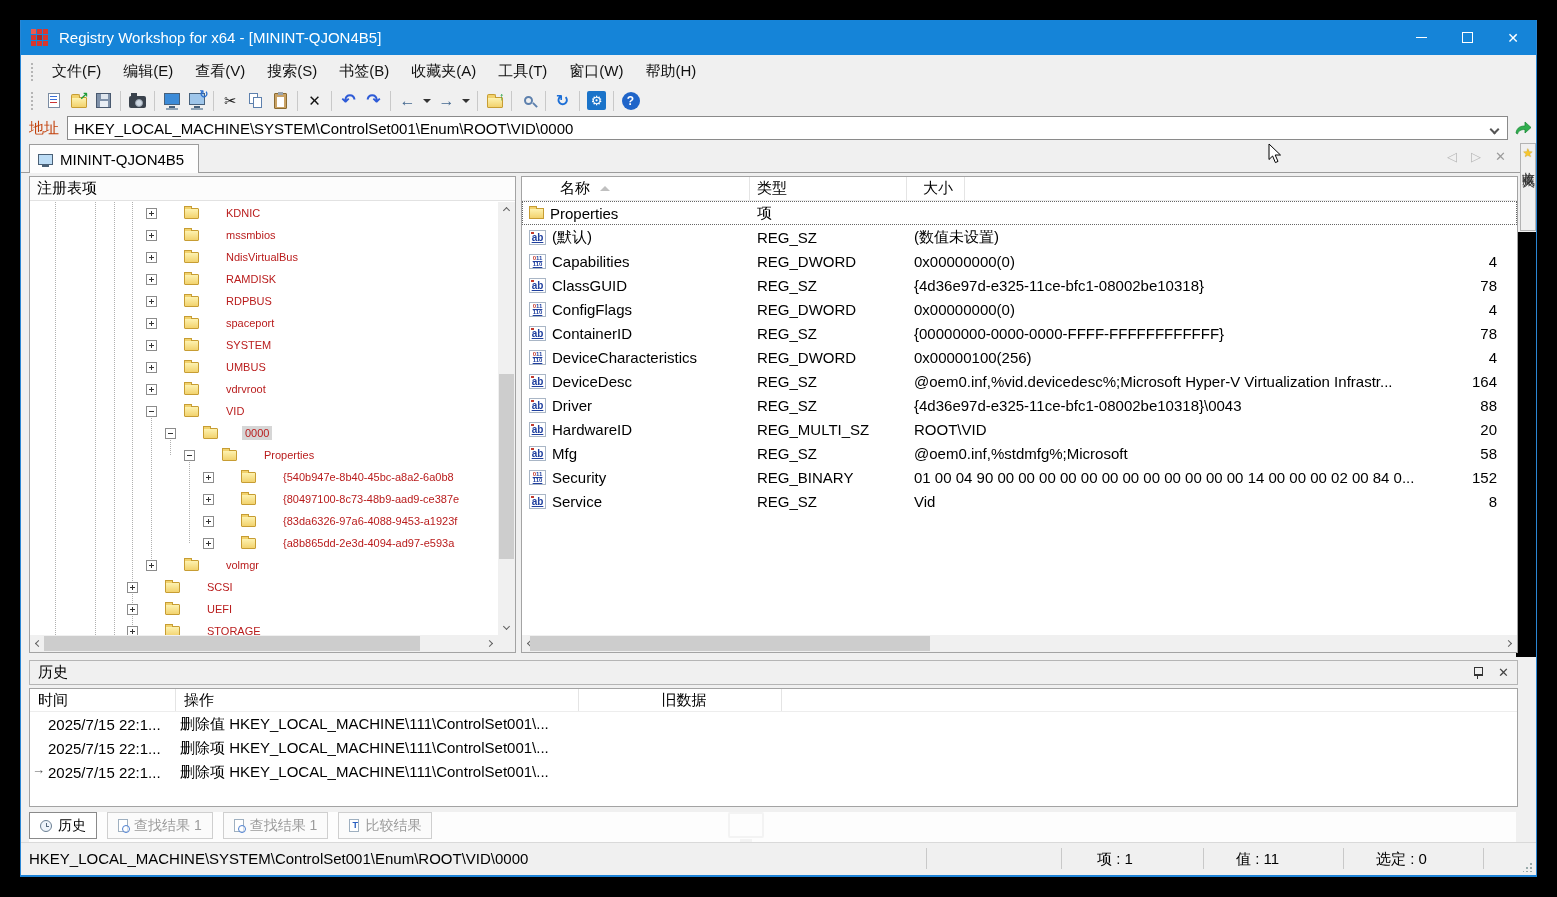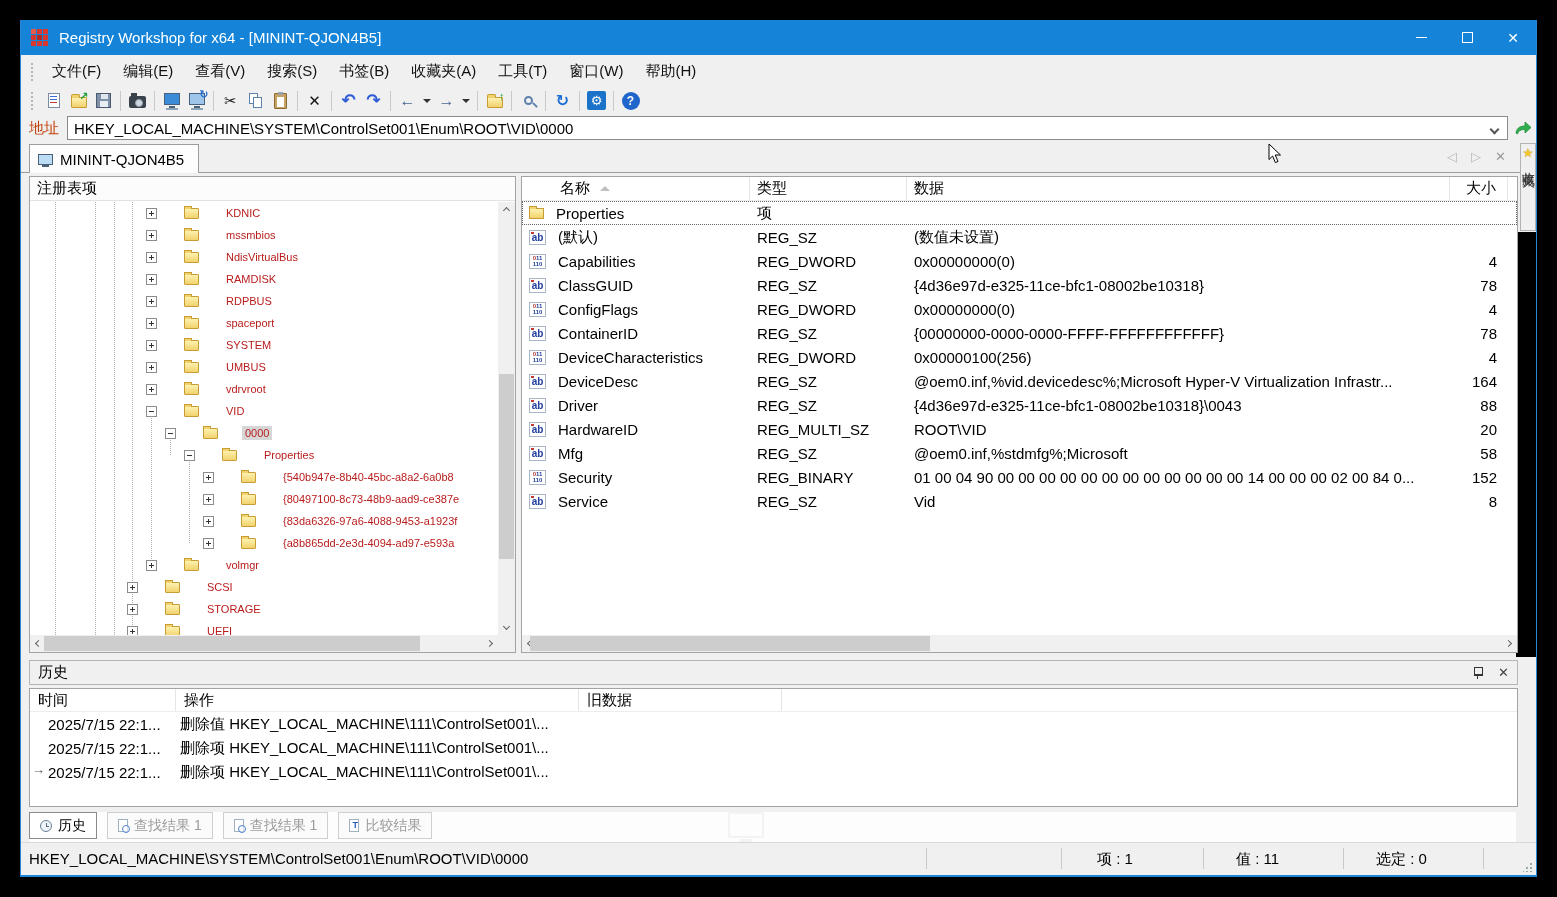--- a/index.html
+++ b/index.html
@@ -135,21 +135,21 @@
   .lhead { height:24px; display:flex; font-size:15px; color:#000; border-bottom:1px solid #ececec; }
   .lcol { display:flex; align-items:center; padding-left:7px; position:relative; border-right:1px solid #e4e4e4; }
   .c-name { width:228px;padding-left:38px; } .c-type { width:157px; } .c-data { width:543px; }
   .c-size { width:58px; justify-content:flex-end; padding-right:11px; }
   .sortasc { width:0; height:0; border-left:5px solid transparent; border-right:5px solid transparent;
     border-bottom:5px solid #c0c0c0; margin-left:10px; }
   .vrow { height:24px; display:flex; font-size:15px; color:#000; align-items:center; }
   .vrow.focused { outline:1px dotted #666; outline-offset:-1px; }
   .vcell { padding-left:7px; white-space:nowrap; overflow:hidden; display:flex; align-items:center; height:100%; }
   .vcell.sz { justify-content:flex-end; padding-right:11px; }
-  .vic { width:17px; height:15px; margin-right:12px; flex:none; position:relative; }
+  .vic { width:17px; height:15px; margin-right:6px; flex:none; position:relative;text-decoration:underline; }
   .vic.kfold { width:15px; height:11px; background:linear-gradient(#fdf2b0,#f2d26d);
     border:1px solid #c79d33; margin-top:1px; }
   .vic.kfold::before { content:""; position:absolute; left:-1px; top:-3px; width:6px; height:2px;
     background:#f2d26d; border:1px solid #c79d33; border-bottom:none; }
   .vic.ab { background:#fff; border:1px solid #a9b6c6; font-size:10px; font-weight:bold; color:#1f3f9e;
     display:flex; align-items:center; justify-content:center; }
   .vic.ab::before { content:""; position:absolute; left:1px; top:1px; width:3px; height:2px; background:#c23a2e; }
   .vic.bin { background:#fff; border:1px solid #a9b6c6; font-size:6px; line-height:6px; color:#1f3f9e;
     display:flex; flex-direction:column; align-items:center; justify-content:center; font-weight:bold; }
   .vic.bin b { color:#c23a2e; font-weight:bold; }
@@ -160,21 +160,21 @@
     font-size:15px; color:#000; padding:0 8px; }
   .histicons { margin-left:auto; display:flex; gap:16px; align-items:center; color:#333; }
   .pin { width:9px; height:13px; position:relative; }
   .pin::before { content:""; position:absolute; left:1px; top:1px; width:7px; height:6px;
     border:1px solid #333; border-bottom:2px solid #333; }
   .pin::after { content:""; position:absolute; left:4px; top:8px; width:1px; height:5px; background:#333; }
   .histx { font-size:13px; color:#444; }
   .histbody { margin-top:3px; height:119px; background:#fff; border:1px solid #a3a3a3; position:relative; overflow:hidden; }
   .hhead { height:23px; display:flex; font-size:15px; border-bottom:1px solid #ededed; color:#000; }
   .hcol { display:flex; align-items:center; padding-left:8px; border-right:1px solid #e4e4e4; }
-  .h-time { width:146px; } .h-op { width:403px; } .h-old { width:203px; }
+  .h-time { width:146px; } .h-op { width:403px; } .h-old { width:203px;justify-content:center; }
   .hrow { height:24px; display:flex; align-items:center; font-size:15px; color:#000; position:relative; }
   .hrow .t { width:146px; padding-left:18px; white-space:nowrap; }
   .hrow .o { width:700px; padding-left:4px; white-space:nowrap; }
   .curmark { position:absolute; left:2px; top:2px; font-size:13px; color:#555; }
 
   
   .btabs { position:absolute; left:8px; top:792px; right:20px; height:30px; background:#fdfdfd;
     display:flex; align-items:flex-start; gap:10px; }
   .btab { height:27px; display:flex; align-items:center; gap:6px; padding:0 10px; font-size:14px;
     border:1px solid #cfcfcf; background:#fbfbfb; color:#9b9b9b; }
@@ -462,26 +462,26 @@
           <span class="tlabel">volmgr</span>
         </div>
       <div class="trow lvl0">
           <span class="expbox plus"></span>
           <span class="tfold"></span>
           <span class="tlabel">SCSI</span>
         </div>
       <div class="trow lvl0">
           <span class="expbox plus"></span>
           <span class="tfold"></span>
+          <span class="tlabel">UEFI</span>
+        </div>
+      <div class="trow lvl0">
+          <span class="expbox plus"></span>
+          <span class="tfold"></span>
           <span class="tlabel">STORAGE</span>
-        </div>
-      <div class="trow lvl0">
-          <span class="expbox plus"></span>
-          <span class="tfold"></span>
-          <span class="tlabel">UEFI</span>
         </div>
     </div>
     <div class="vsb">
       <div class="sbbtn" style="top:0;">
           <span class="chev up"></span>
         </div>
       <div class="thumb" style="left:1px; right:1px; top:172px; height:185px;"></div>
       <div class="sbbtn" style="bottom:0;">
           <span class="chev down"></span>
         </div>
@@ -499,23 +499,20 @@
   </div>
 
   <div class="panel listpanel">
     <div class="lhead">
       <div class="lcol c-name">
           <span>名称</span>
           <span class="sortasc"></span>
         </div>
       <div class="lcol c-type">
           <span>类型</span>
-        </div>
-      <div class="lcol c-data">
-          <span>数据</span>
         </div>
       <div class="lcol c-size">
           <span>大小</span>
         </div>
     </div>
     <div class="vrow focused">
       <div class="vcell c-name">
           <span class="vic kfold"></span>
           <span>Properties</span>
         </div>

